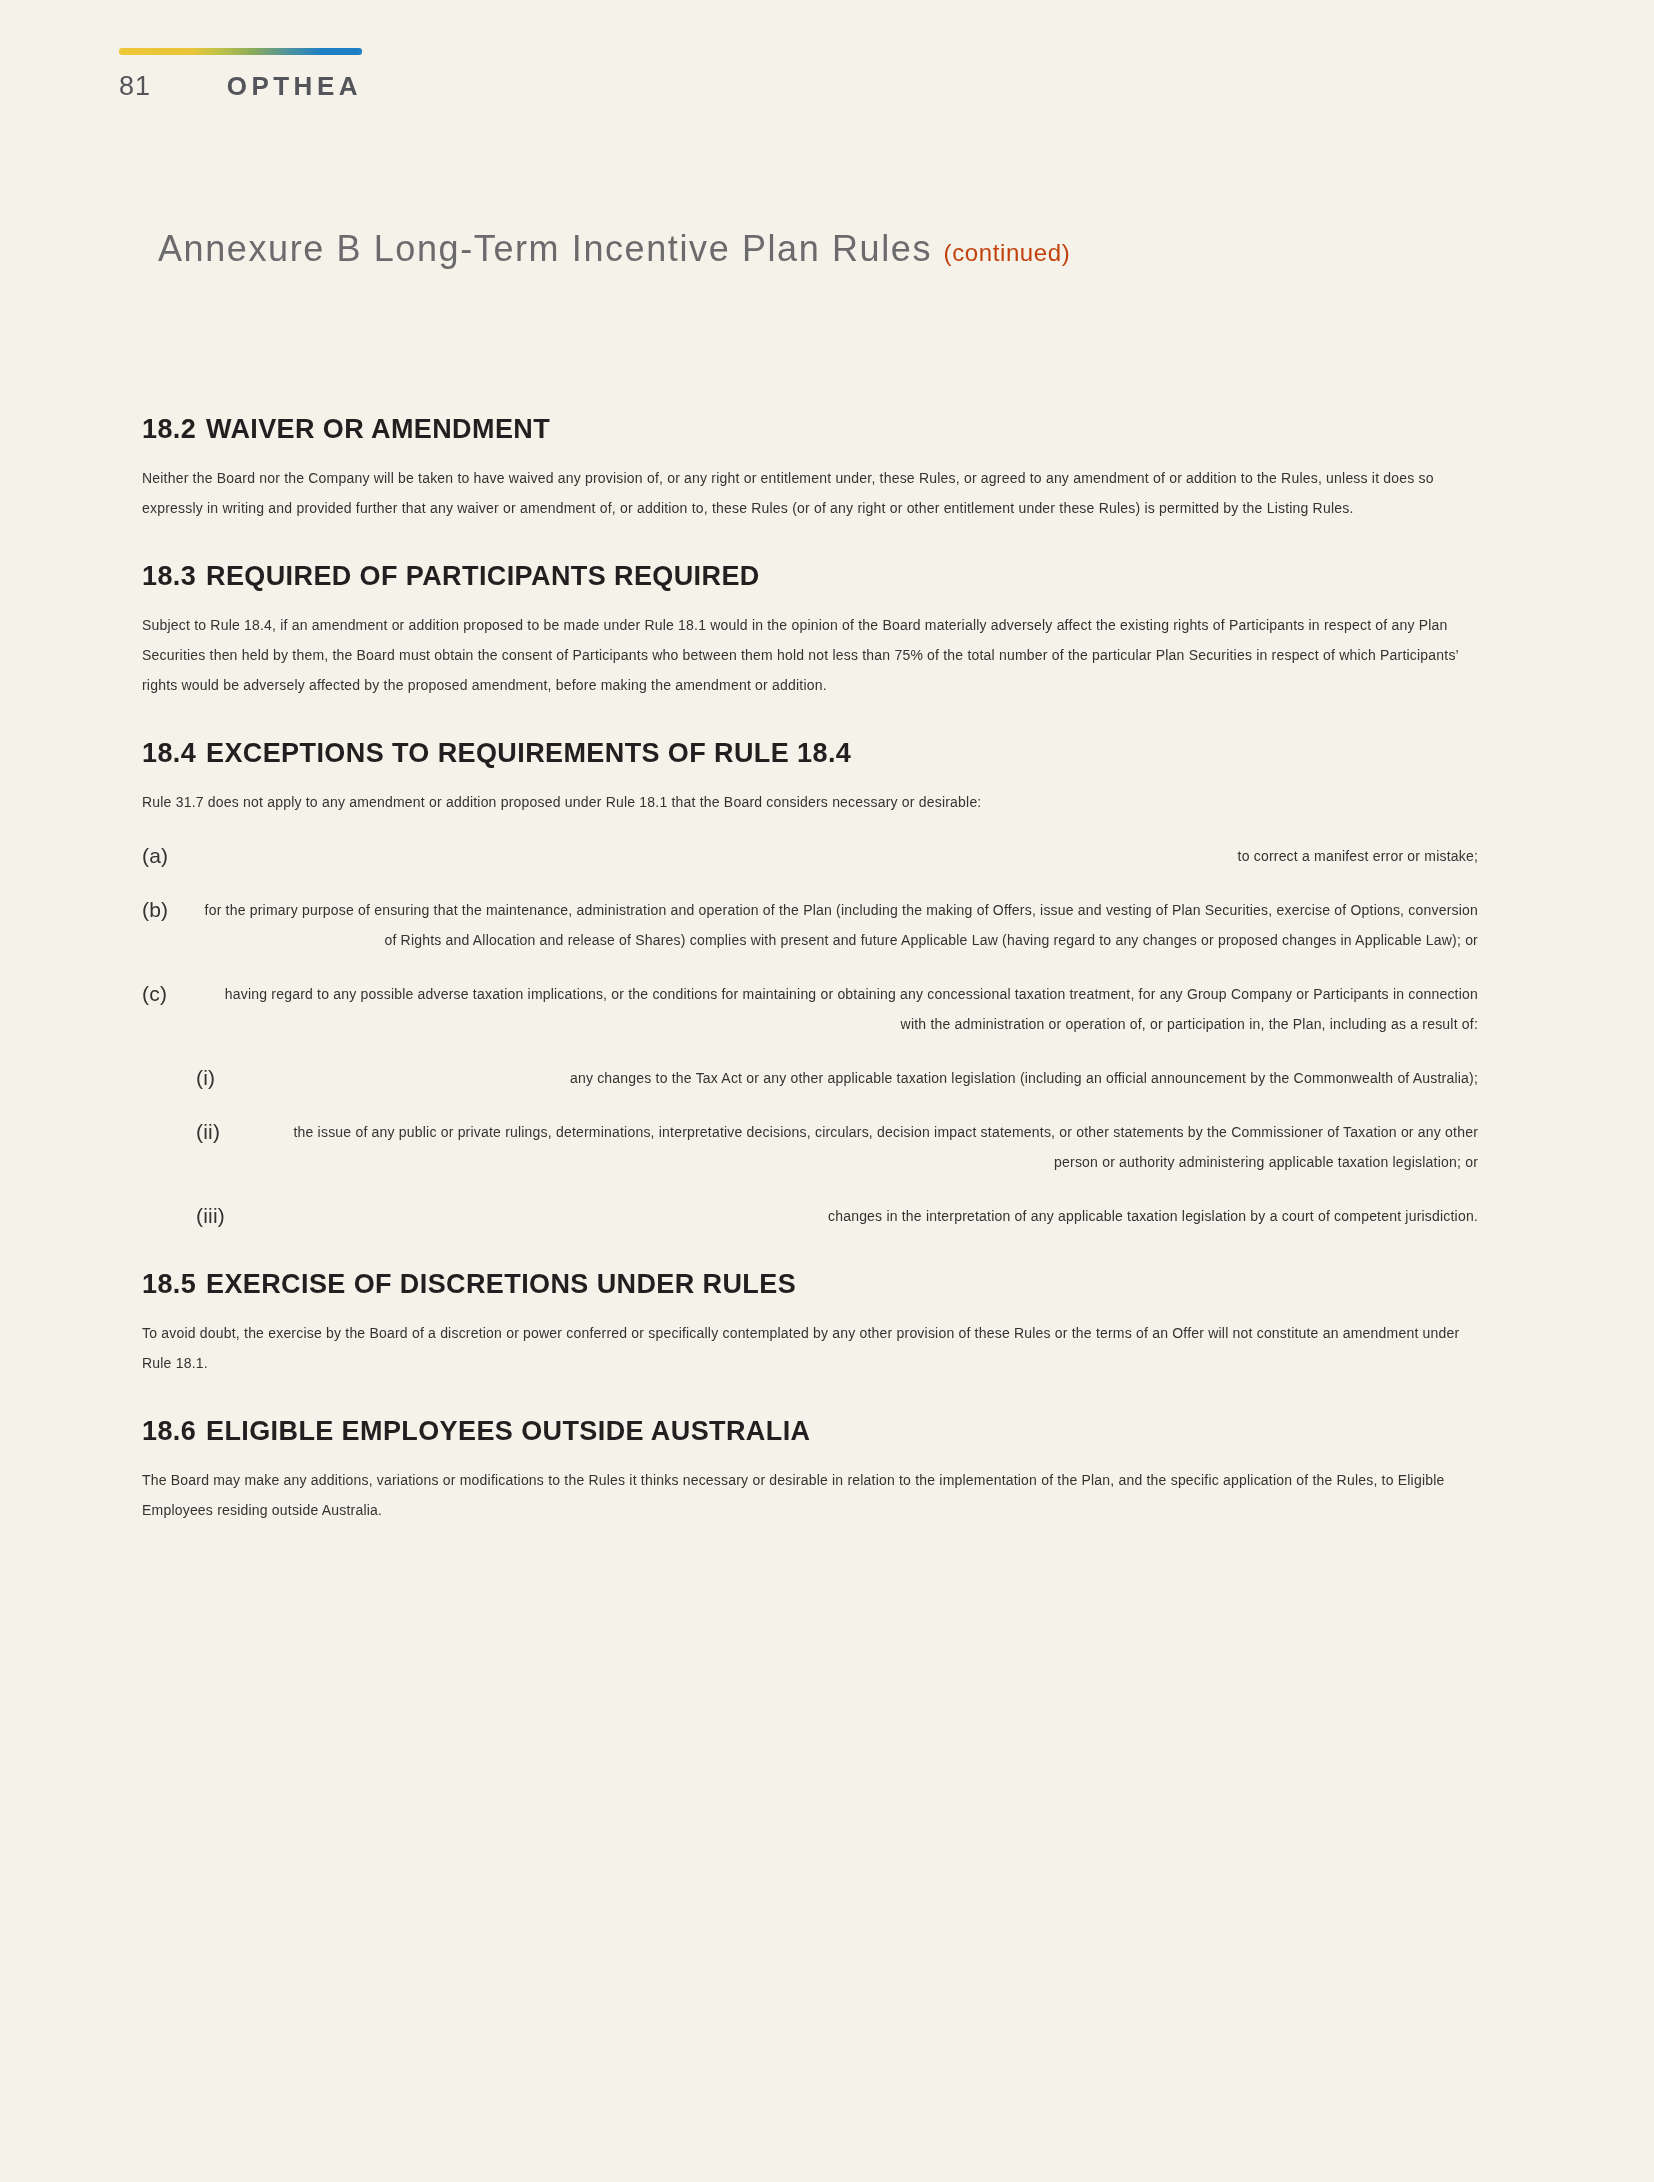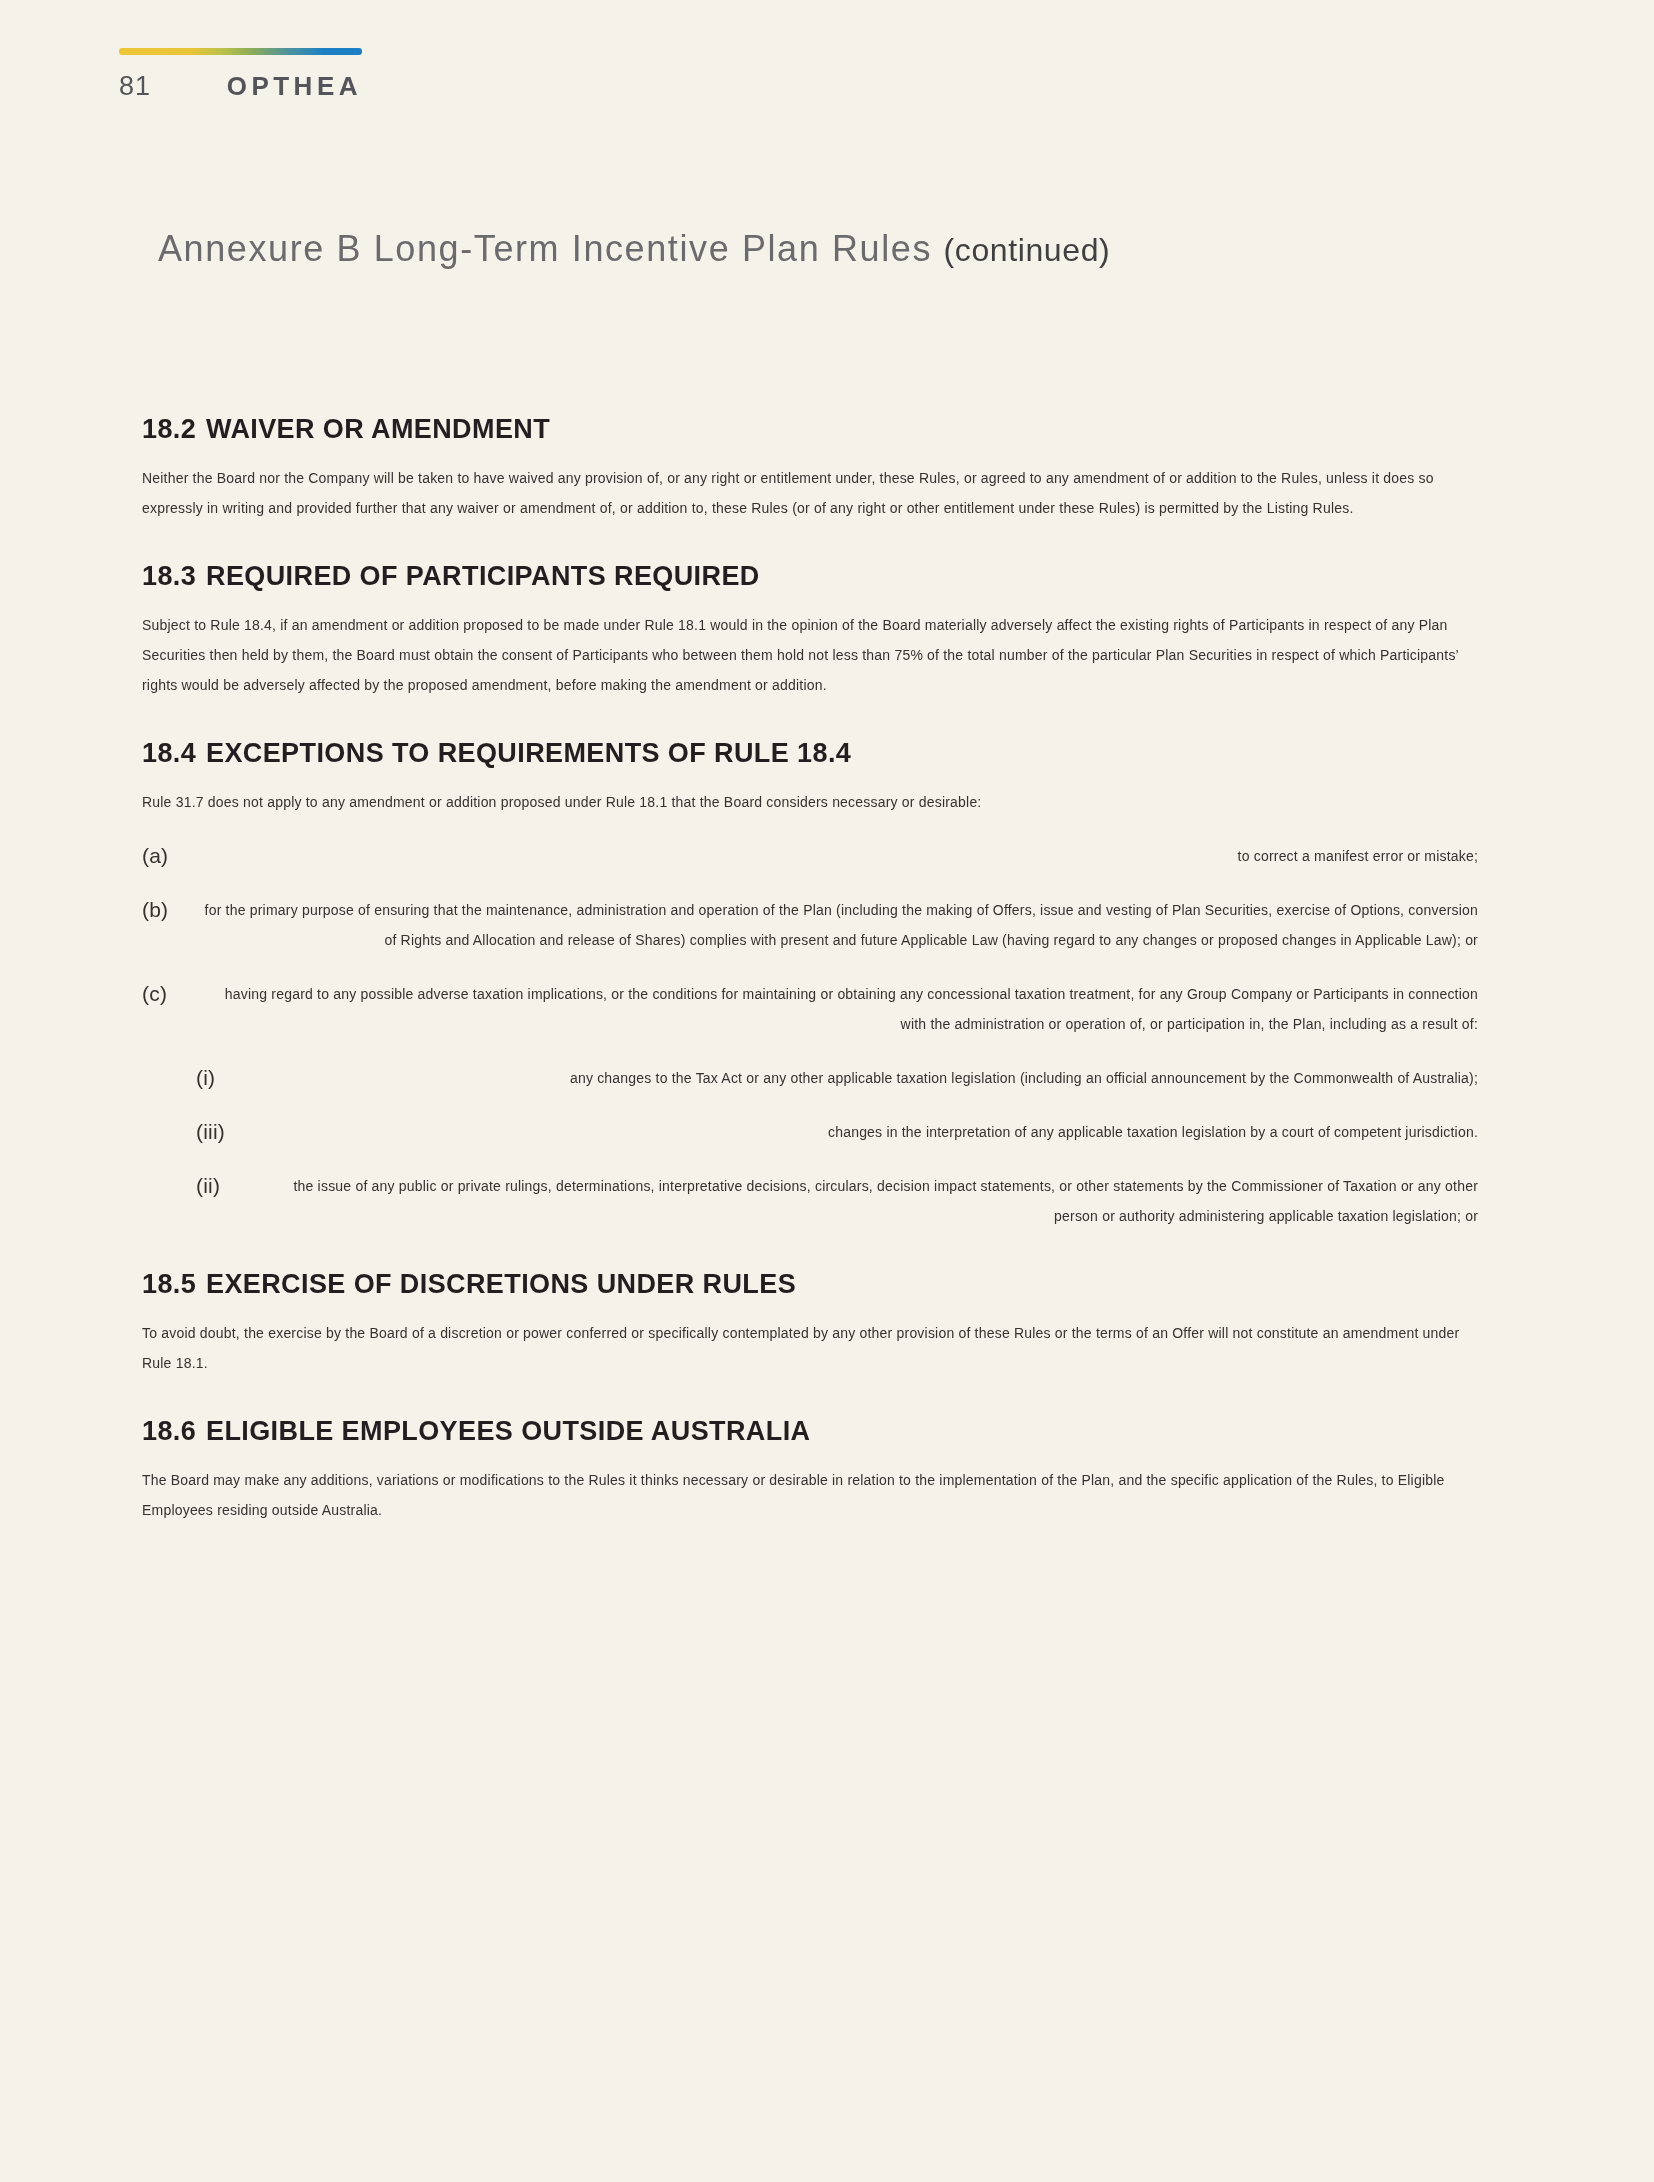--- a/index.html
+++ b/index.html
@@ -45,23 +45,23 @@
   }
   
   h1 {
     margin: 126px 0 0 39px;
     font-size: 36px;
     font-weight: 400;
     color: #6b6b6e;
     letter-spacing: 1.6px;
   }
   h1 .continued {
-    font-size: 32px;
+    font-size: 24px;
     letter-spacing: 0.6px;
-    color: #404040;
+    color: #c2410c;
   }
   
   main {
     display: block;
     margin-left: 23px;
     width: 1336px;
   }
   section { margin-top: 38px; }
   main > section:first-child { margin-top: 144px; }
   h2 {
@@ -152,27 +152,27 @@
         <span class="li-label">(c)</span>
         <div class="li-text">having regard to any possible adverse taxation implications, or the conditions for maintaining or obtaining any concessional taxation treatment, for any Group Company or Participants in connection with the administration or operation of, or participation in, the Plan, including as a result of:</div>
       </div>
 
       <div class="li sub">
         <span class="li-label">(i)</span>
         <div class="li-text">any changes to the Tax Act or any other applicable taxation legislation (including an official announcement by the Commonwealth of Australia);</div>
       </div>
 
       <div class="li sub">
-        <span class="li-label">(iii)</span>
-        <div class="li-text">changes in the interpretation of any applicable taxation legislation by a court of competent jurisdiction.</div>
+        <span class="li-label">(ii)</span>
+        <div class="li-text">the issue of any public or private rulings, determinations, interpretative decisions, circulars, decision impact statements, or other statements by the Commissioner of Taxation or any other person or authority administering applicable taxation legislation; or</div>
       </div>
 
       <div class="li sub">
-        <span class="li-label">(ii)</span>
-        <div class="li-text">the issue of any public or private rulings, determinations, interpretative decisions, circulars, decision impact statements, or other statements by the Commissioner of Taxation or any other person or authority administering applicable taxation legislation; or</div>
+        <span class="li-label">(iii)</span>
+        <div class="li-text">changes in the interpretation of any applicable taxation legislation by a court of competent jurisdiction.</div>
       </div>
     </section>
 
     <section>
       <h2>
         <span class="sec-num">18.5</span><span>EXERCISE OF DISCRETIONS UNDER RULES</span>
       </h2>
       <p class="body-text">To avoid doubt, the exercise by the Board of a discretion or power conferred or specifically contemplated by any other provision of these Rules or the terms of an Offer will not constitute an amendment under Rule 18.1.</p>
     </section>
 

